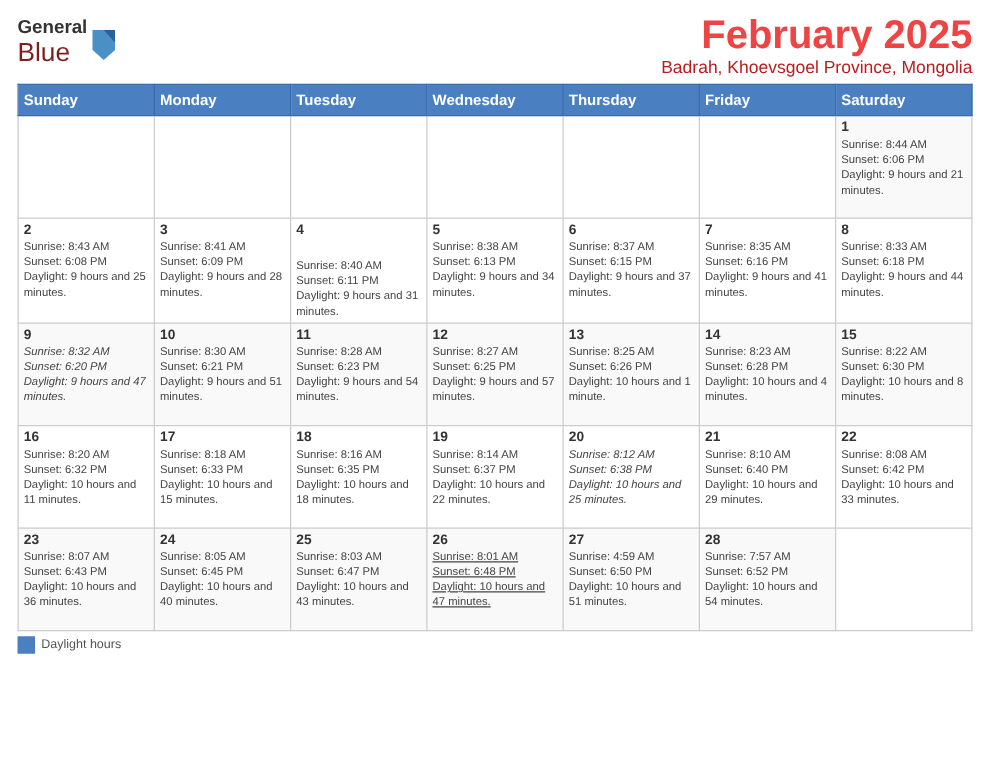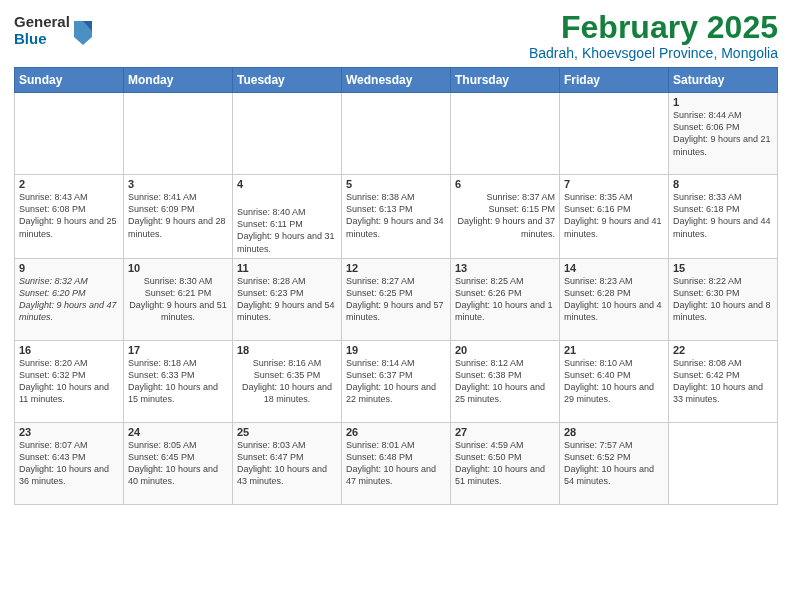--- a/index.html
+++ b/index.html
@@ -29,42 +29,42 @@
       display: flex;
       flex-direction: column;
       line-height: 1.1;
     }
     .logo-general {
       font-size: 15px;
       font-weight: bold;
       color: #333;
     }
     .logo-blue {
-      font-size: 15px;
-      font-weight: bold;
-      color: #0369a1;
+      font-size: 21px;
+      font-weight: normal;
+      color: #7f1d1d;
     }
     .logo-icon {
       width: 22px;
       height: 28px;
       margin-left: 2px;
       position: relative;
     }
     .title-block {
       text-align: right;
     }
     .month-title {
       font-size: 32px;
       font-weight: bold;
-      color: #15803d;
+      color: #ef4444;
       line-height: 1.1;
     }
     .location-title {
       font-size: 14px;
-      color: #0369a1;
+      color: #b91c1c;
       margin-left: 16px;
     }
     .calendar {
       width: 100%;
       border-collapse: collapse;
       table-layout: fixed;
     }
     .calendar thead th {
       background: #4a7fc1;
       color: #fff;
@@ -186,21 +186,21 @@
 Daylight: 9 hours and 31 minutes.</div>
           </td>
           <td>
             <span class="day-number">5</span>
             <div class="day-info" style="white-space: pre-line;">Sunrise: 8:38 AM
 Sunset: 6:13 PM
 Daylight: 9 hours and 34 minutes.</div>
           </td>
           <td>
             <span class="day-number">6</span>
-            <div class="day-info" style="white-space: pre-line; text-align: right;">Sunrise: 8:37 AM
+            <div class="day-info" style="white-space: pre-line;">Sunrise: 8:37 AM
 Sunset: 6:15 PM
 Daylight: 9 hours and 37 minutes.</div>
           </td>
           <td>
             <span class="day-number">7</span>
             <div class="day-info" style="white-space: pre-line;">Sunrise: 8:35 AM
 Sunset: 6:16 PM
 Daylight: 9 hours and 41 minutes.</div>
           </td>
           <td>
@@ -212,21 +212,21 @@
         </tr>
         <tr>
           <td>
             <span class="day-number">9</span>
             <div class="day-info" style="white-space: pre-line; font-style: italic;">Sunrise: 8:32 AM
 Sunset: 6:20 PM
 Daylight: 9 hours and 47 minutes.</div>
           </td>
           <td>
             <span class="day-number">10</span>
-            <div class="day-info" style="white-space: pre-line; text-align: center;">Sunrise: 8:30 AM
+            <div class="day-info" style="white-space: pre-line;">Sunrise: 8:30 AM
 Sunset: 6:21 PM
 Daylight: 9 hours and 51 minutes.</div>
           </td>
           <td>
             <span class="day-number">11</span>
             <div class="day-info" style="white-space: pre-line;">Sunrise: 8:28 AM
 Sunset: 6:23 PM
 Daylight: 9 hours and 54 minutes.</div>
           </td>
           <td>
@@ -262,33 +262,33 @@
 Daylight: 10 hours and 11 minutes.</div>
           </td>
           <td>
             <span class="day-number">17</span>
             <div class="day-info" style="white-space: pre-line;">Sunrise: 8:18 AM
 Sunset: 6:33 PM
 Daylight: 10 hours and 15 minutes.</div>
           </td>
           <td>
             <span class="day-number">18</span>
-            <div class="day-info" style="white-space: pre-line; text-align: center;">Sunrise: 8:16 AM
+            <div class="day-info" style="white-space: pre-line;">Sunrise: 8:16 AM
 Sunset: 6:35 PM
 Daylight: 10 hours and 18 minutes.</div>
           </td>
           <td>
             <span class="day-number">19</span>
             <div class="day-info" style="white-space: pre-line;">Sunrise: 8:14 AM
 Sunset: 6:37 PM
 Daylight: 10 hours and 22 minutes.</div>
           </td>
           <td>
             <span class="day-number">20</span>
-            <div class="day-info" style="white-space: pre-line;">Sunrise: 8:12 AM
+            <div class="day-info" style="white-space: pre-line; font-style: italic;">Sunrise: 8:12 AM
 Sunset: 6:38 PM
 Daylight: 10 hours and 25 minutes.</div>
           </td>
           <td>
             <span class="day-number">21</span>
             <div class="day-info" style="white-space: pre-line;">Sunrise: 8:10 AM
 Sunset: 6:40 PM
 Daylight: 10 hours and 29 minutes.</div>
           </td>
           <td>
@@ -312,34 +312,38 @@
 Daylight: 10 hours and 40 minutes.</div>
           </td>
           <td>
             <span class="day-number">25</span>
             <div class="day-info" style="white-space: pre-line;">Sunrise: 8:03 AM
 Sunset: 6:47 PM
 Daylight: 10 hours and 43 minutes.</div>
           </td>
           <td>
             <span class="day-number">26</span>
-            <div class="day-info" style="white-space: pre-line;">Sunrise: 8:01 AM
+            <div class="day-info" style="white-space: pre-line; text-decoration: underline;">Sunrise: 8:01 AM
 Sunset: 6:48 PM
 Daylight: 10 hours and 47 minutes.</div>
           </td>
           <td>
             <span class="day-number">27</span>
             <div class="day-info" style="white-space: pre-line;">Sunrise: 4:59 AM
 Sunset: 6:50 PM
 Daylight: 10 hours and 51 minutes.</div>
           </td>
           <td>
             <span class="day-number">28</span>
             <div class="day-info" style="white-space: pre-line;">Sunrise: 7:57 AM
 Sunset: 6:52 PM
 Daylight: 10 hours and 54 minutes.</div>
           </td>
           <td class="empty-cell"></td>
         </tr>
       </tbody>
   </table>
 
+  <div class="footer">
+    <span class="footer-box"></span>
+    <span>Daylight hours</span>
+  </div>
 </div>
 
 </body></html>

